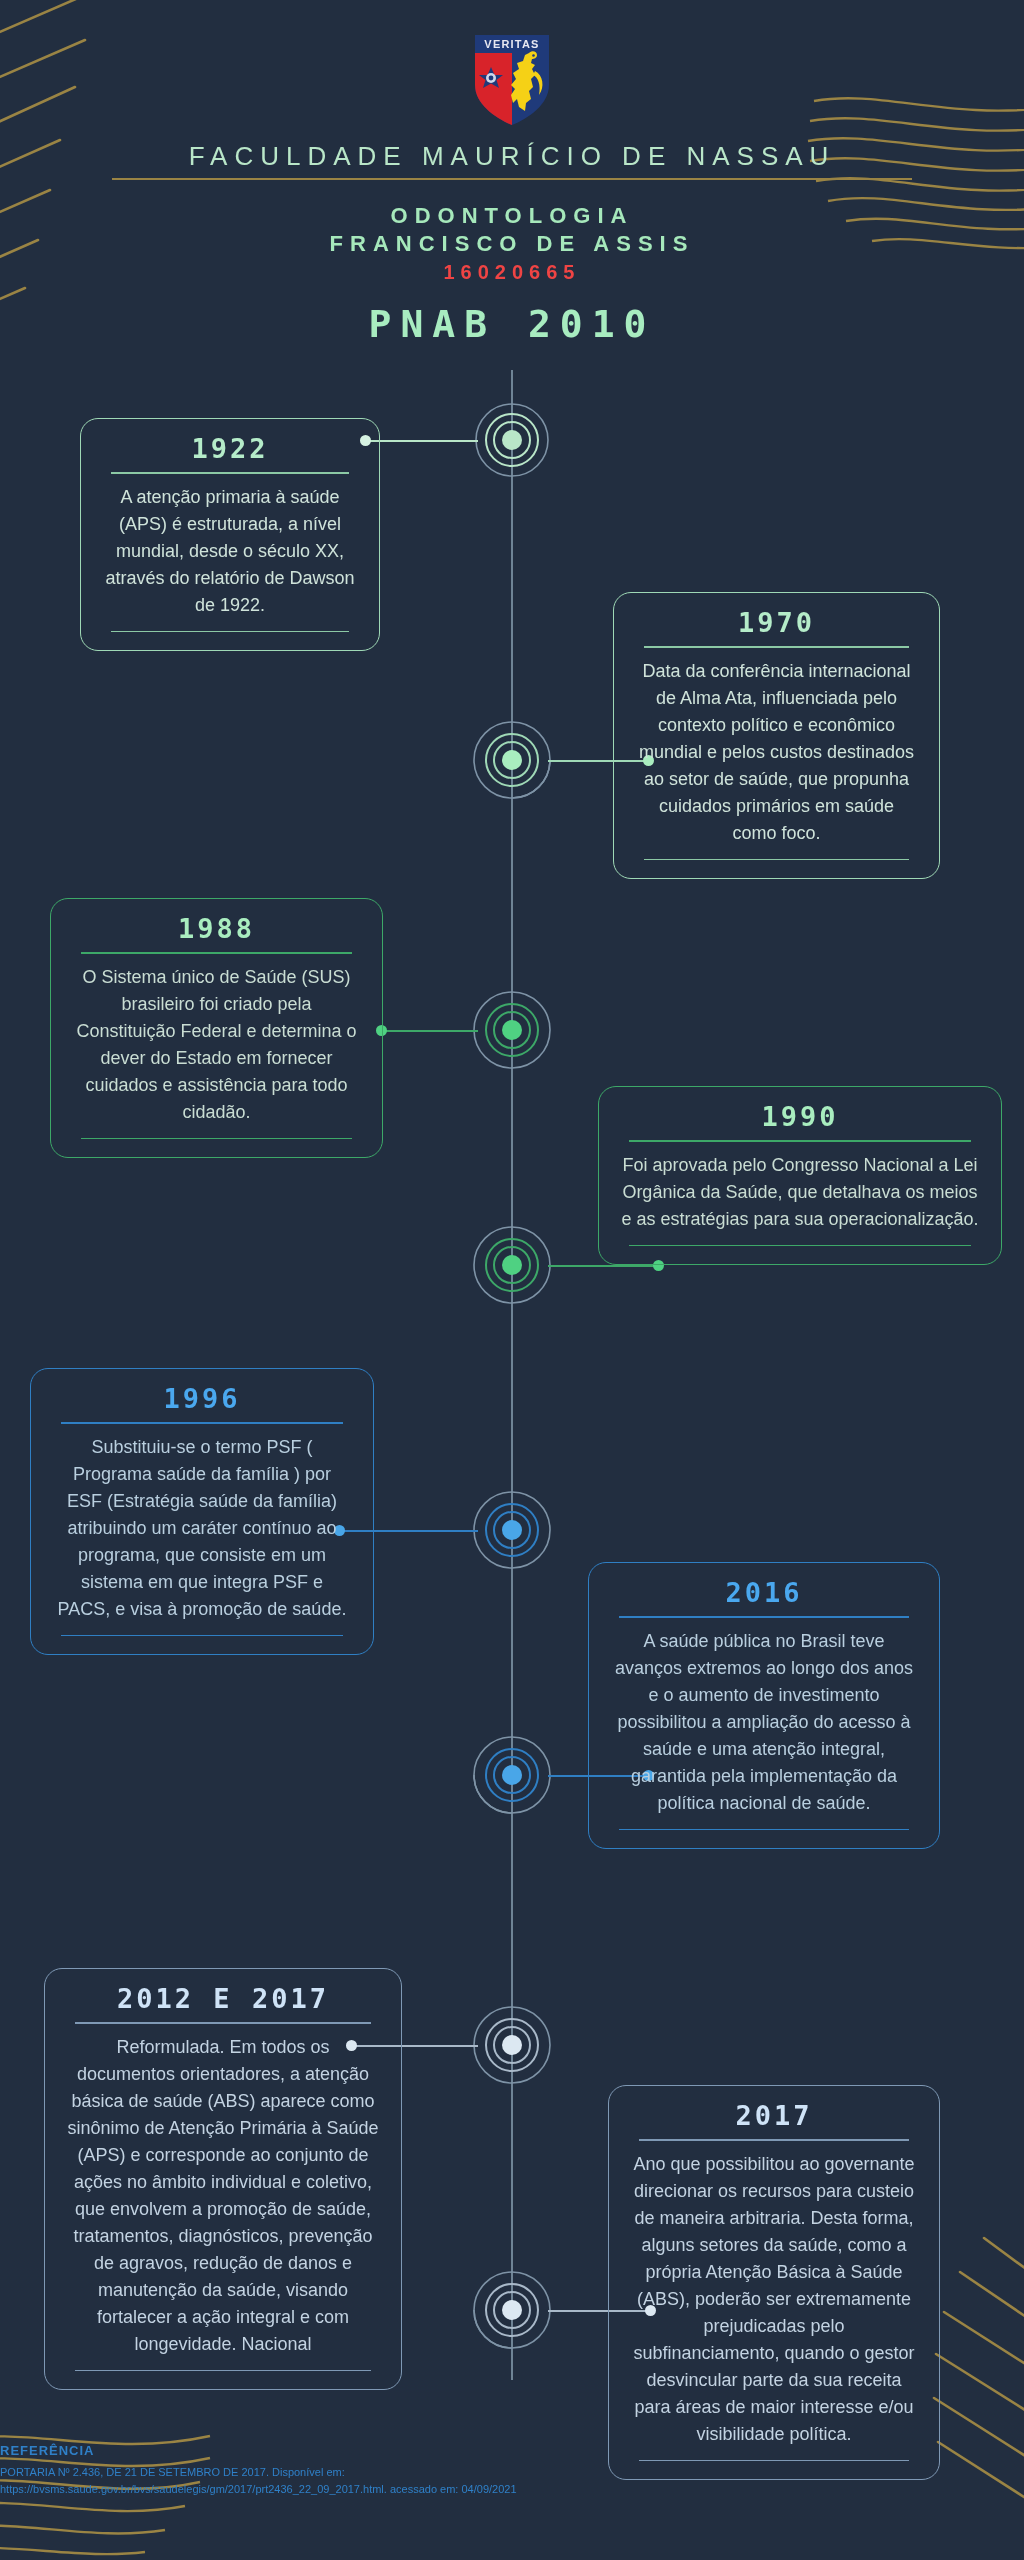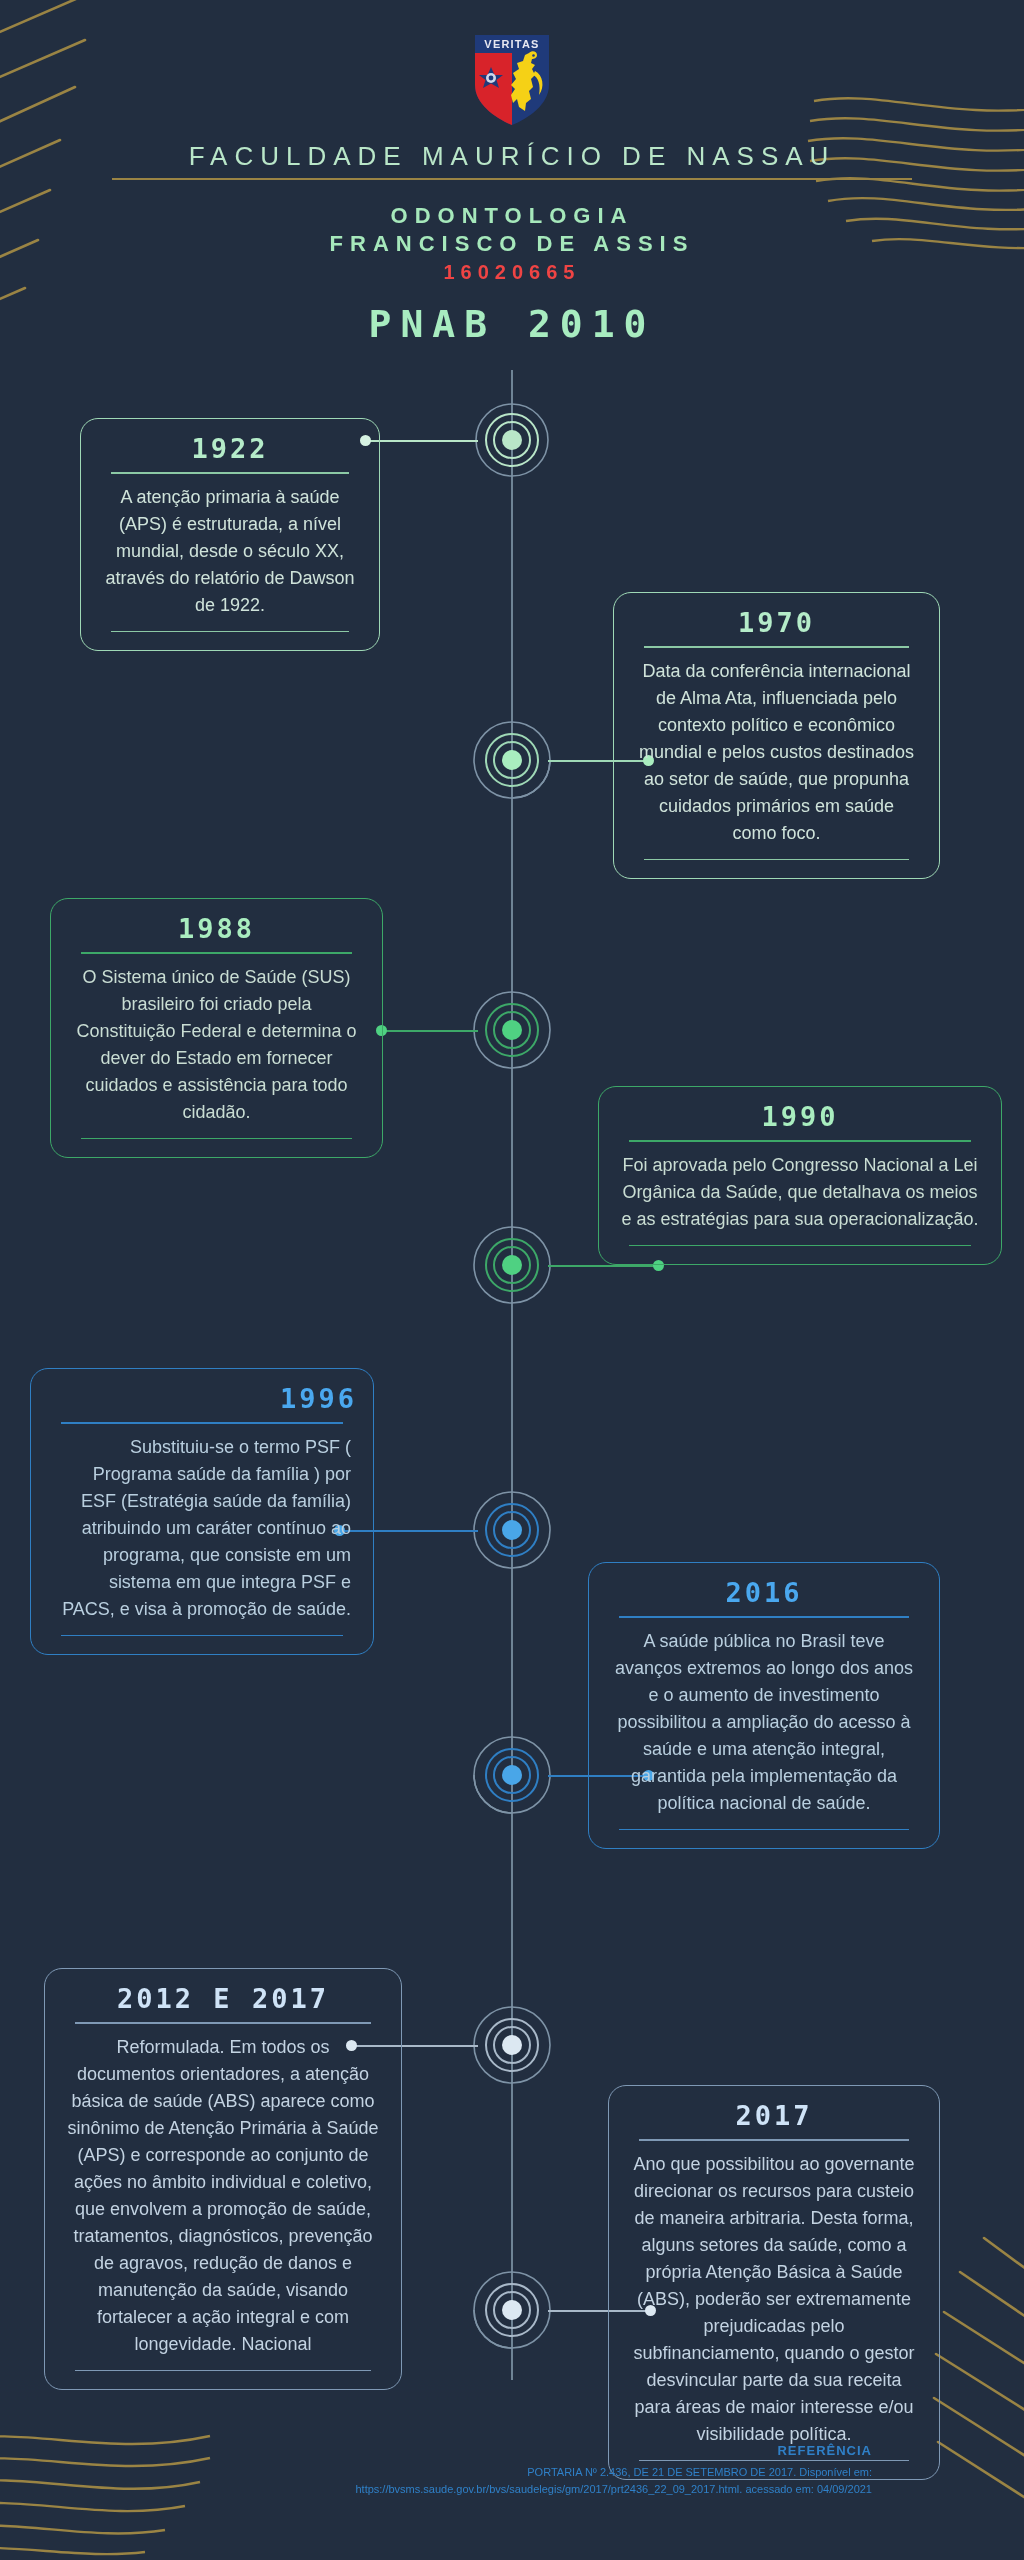--- a/index.html
+++ b/index.html
@@ -149,21 +149,21 @@
   .t-steel { border-color: #7f99b5; }
   .t-steel .year { color: #cfe3f7; }
   .t-steel .rule, .t-steel .rule-b { background: #7f99b5; }
   .t-steel .body { color: #c3d3e2; }
 
   
   .footer {
     position: absolute;
     left: 0; bottom: 62px;
     width: 872px;
-    text-align: right;
+    text-align: left;
   }
   .ref-title {
     color: #2f80c8;
     font-size: 13px;
     letter-spacing: 1px;
     font-weight: bold;
     margin-bottom: 6px;
   }
   .ref-line {
     color: #2f80c8;
@@ -385,21 +385,21 @@
     <div class="rule-b"></div>
   </div>
 
   <div class="card t-green" style="left:598px; top:1086px; width:404px;">
     <div class="year">1990</div>
     <div class="rule"></div>
     <div class="body">Foi aprovada pelo Congresso Nacional a Lei Orgânica da Saúde, que detalhava os meios e as estratégias para sua operacionalização.</div>
     <div class="rule-b"></div>
   </div>
 
-  <div class="card t-blue" style="left:30px; top:1368px; width:344px;text-align:right;">
+  <div class="card t-blue" style="left:30px; top:1368px; width:344px;">
     <div class="year">1996</div>
     <div class="rule"></div>
     <div class="body">Substituiu-se o termo PSF ( Programa saúde da família ) por ESF (Estratégia saúde da família) atribuindo um caráter contínuo ao programa, que consiste em um sistema em que integra PSF e PACS, e visa à promoção de saúde.</div>
     <div class="rule-b"></div>
   </div>
 
   <div class="card t-blue" style="left:588px; top:1562px; width:352px;">
     <div class="year">2016</div>
     <div class="rule"></div>
     <div class="body">A saúde pública no Brasil teve avanços extremos ao longo dos anos e o aumento de investimento possibilitou a ampliação do acesso à saúde e uma atenção integral, garantida pela implementação da política nacional de saúde.</div>

